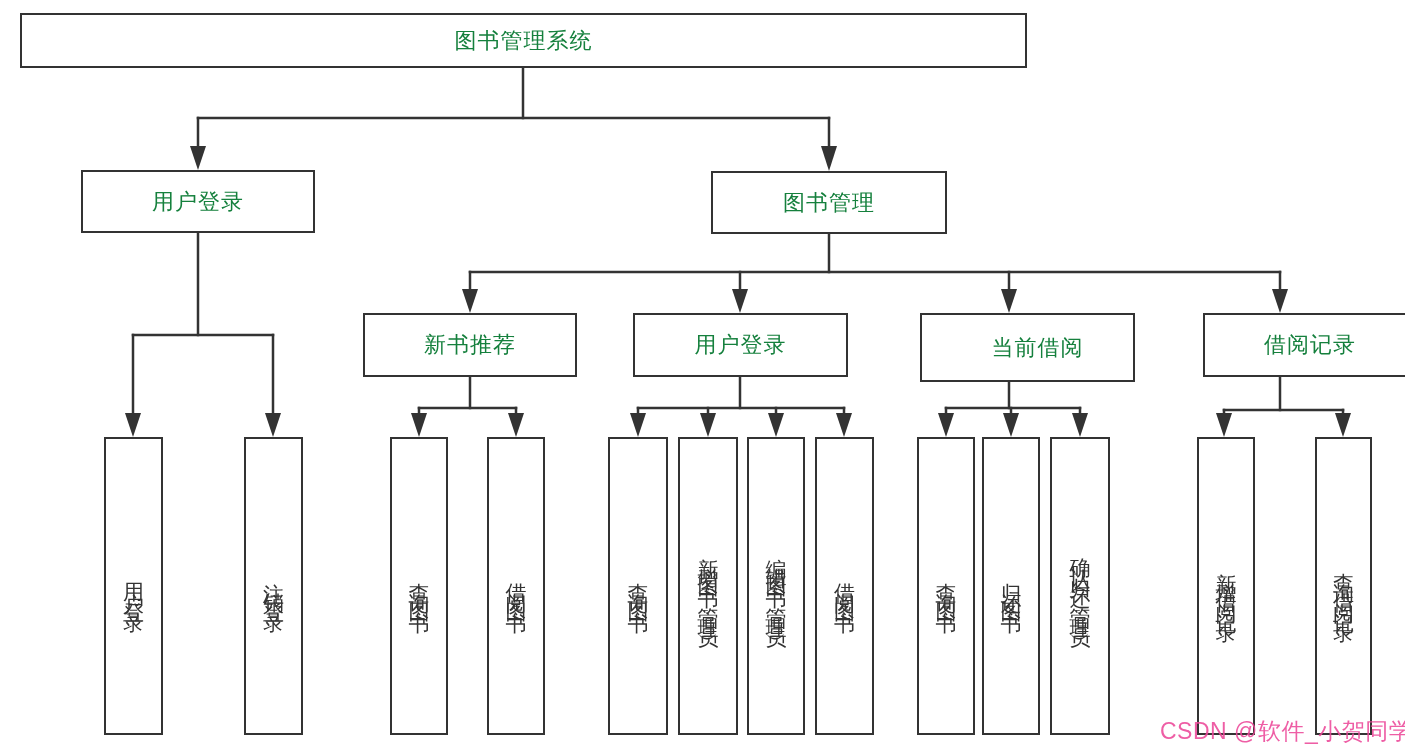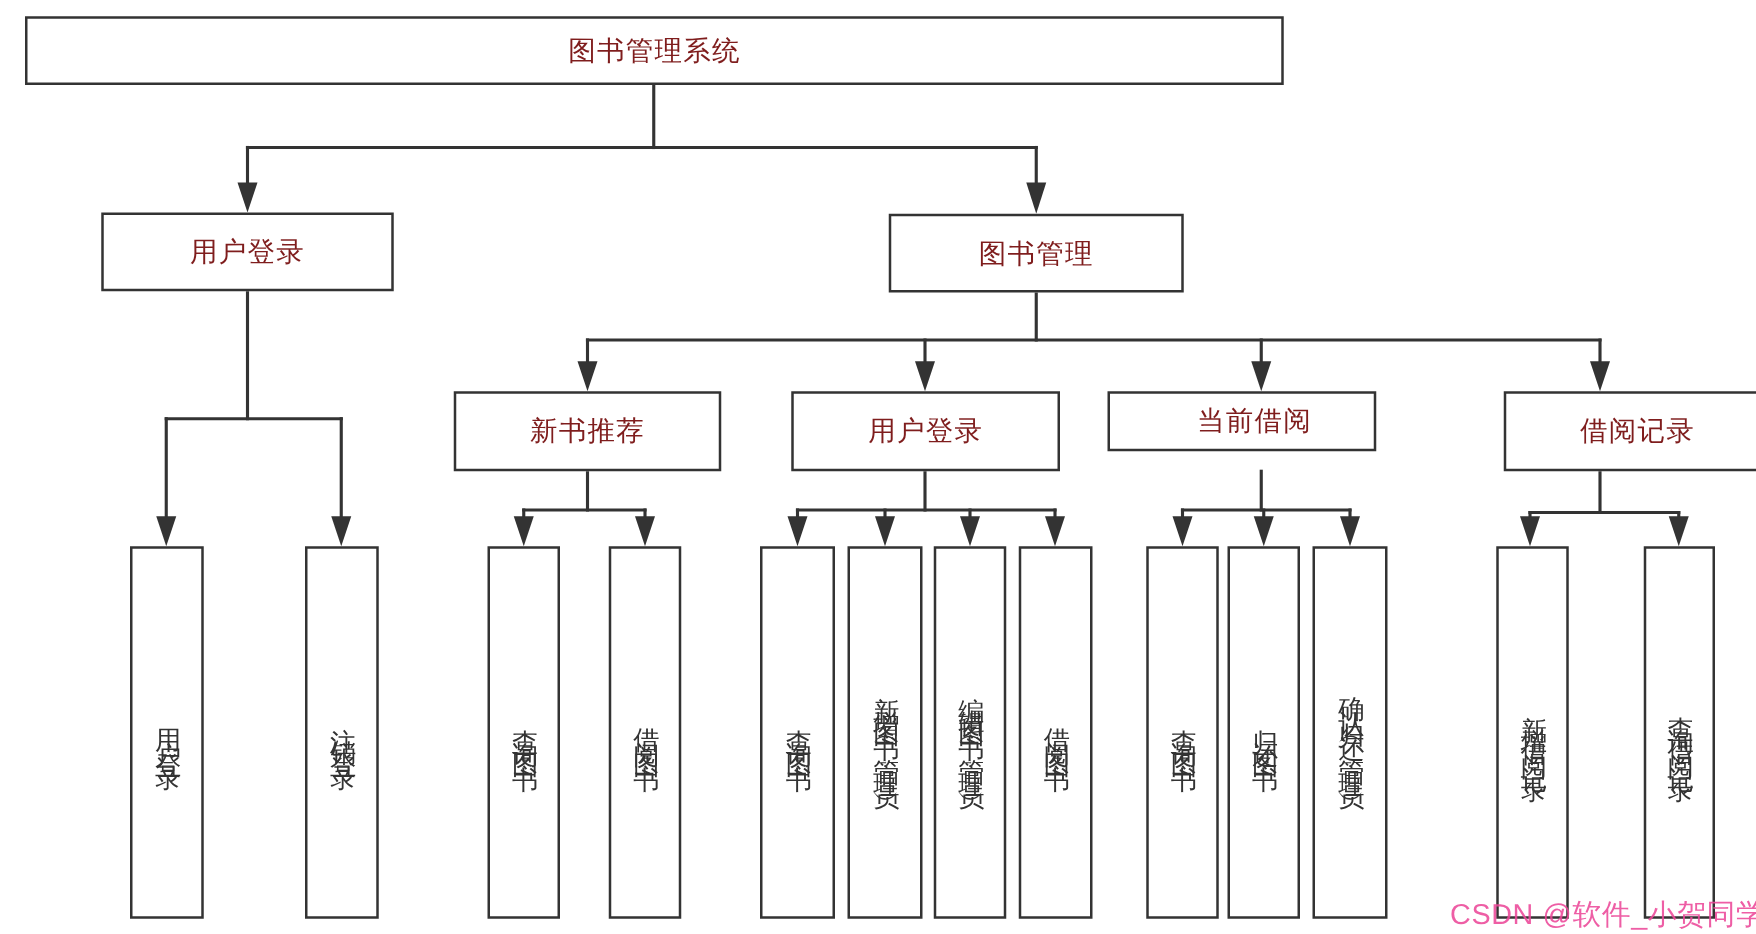--- a/index.html
+++ b/index.html
@@ -8,21 +8,21 @@
     background:#ffffff; overflow:hidden;
     font-family:"Liberation Sans","DejaVu Sans",sans-serif;
   }
   .connectors { position:absolute; left:0; top:0; z-index:1; }
   .box {
     position:absolute; box-sizing:border-box;
     border:2.5px solid #333333; background:#ffffff;
     display:flex; align-items:center; justify-content:center;
     z-index:2; color:#333333;
   }
-  .hlabel { font-size:22px; letter-spacing:1px; color:#7f1d1d; white-space:nowrap; }
+  .hlabel { font-size:22px; letter-spacing:1px; color:#15803d; white-space:nowrap; }
   .vtext {
     writing-mode:vertical-lr; text-orientation:mixed;
     font-size:21px; letter-spacing:10px; color:#333333; white-space:nowrap;
   }
   .watermark {
     position:absolute; left:1160px; top:716px; z-index:5;
     font-size:23px; color:#ec4899; opacity:0.88; letter-spacing:0.5px; white-space:nowrap;
   }
 </style>
 </head>
@@ -104,21 +104,21 @@
   <div class="box" style="left:363px; top:313px; width:214px; height:64px;">
     <span class="hlabel">新书推荐</span>
   </div>
 
   <div class="box" style="left:711px; top:171px; width:236px; height:63px;">
     <span class="hlabel">图书管理</span>
   </div>
   <div class="box" style="left:633px; top:313px; width:215px; height:64px;">
     <span class="hlabel">用户登录</span>
   </div>
-  <div class="box" style="left:886px; top:313px; width:215px; height:48px;padding-left:20px;">
+  <div class="box" style="left:920px; top:313px; width:215px; height:69px;padding-left:20px;">
     <span class="hlabel">当前借阅</span>
   </div>
   <div class="box" style="left:1173px; top:313px; width:214px; height:64px;margin-left:30px;">
     <span class="hlabel">借阅记录</span>
   </div>
 
   <div class="box" style="left:104px; top:437px; width:59px; height:298px;">
     <span class="vtext">用户登录</span>
   </div>
   <div class="box" style="left:244px; top:437px; width:59px; height:298px;">

